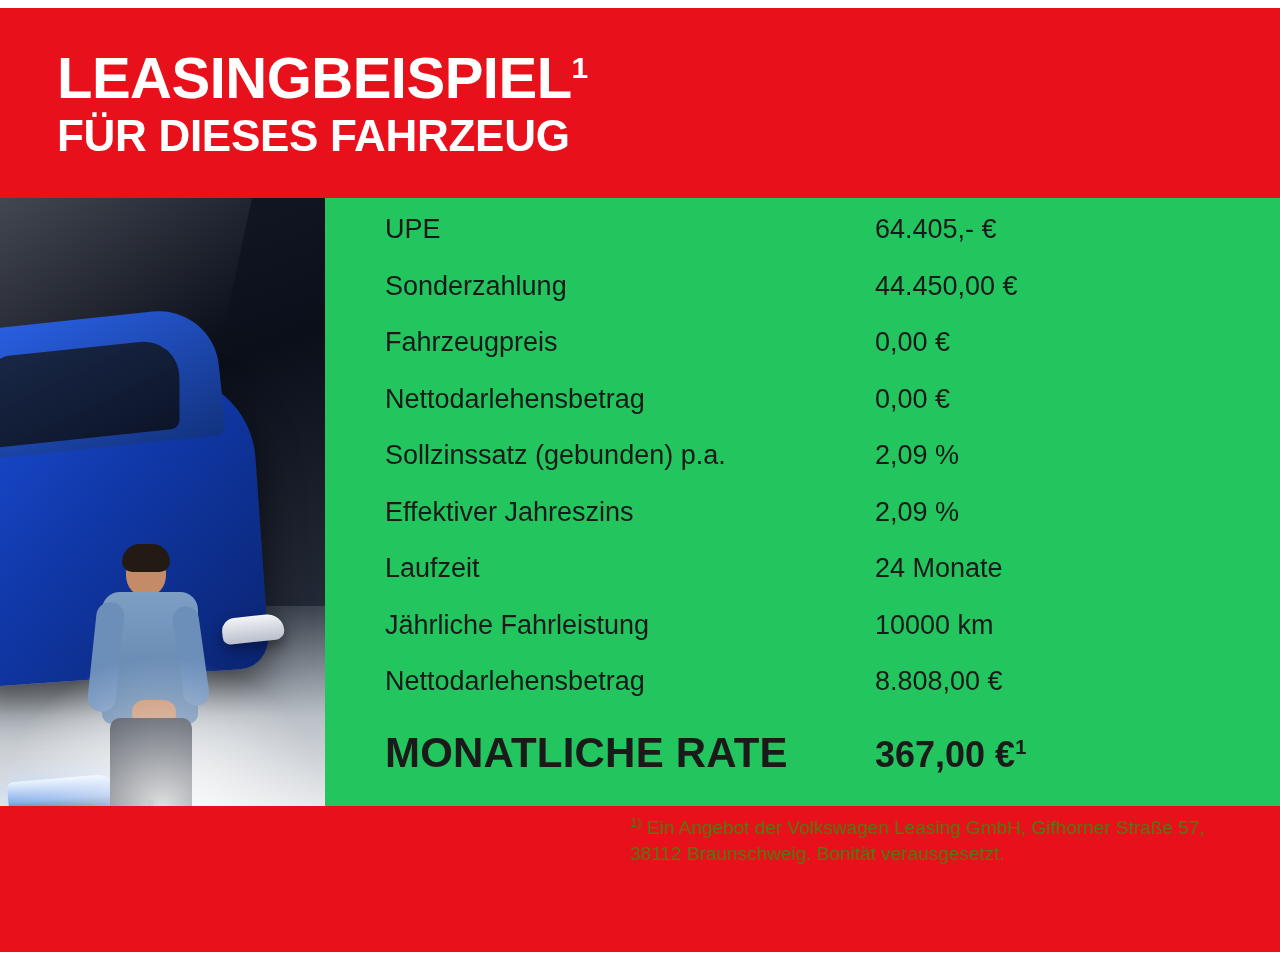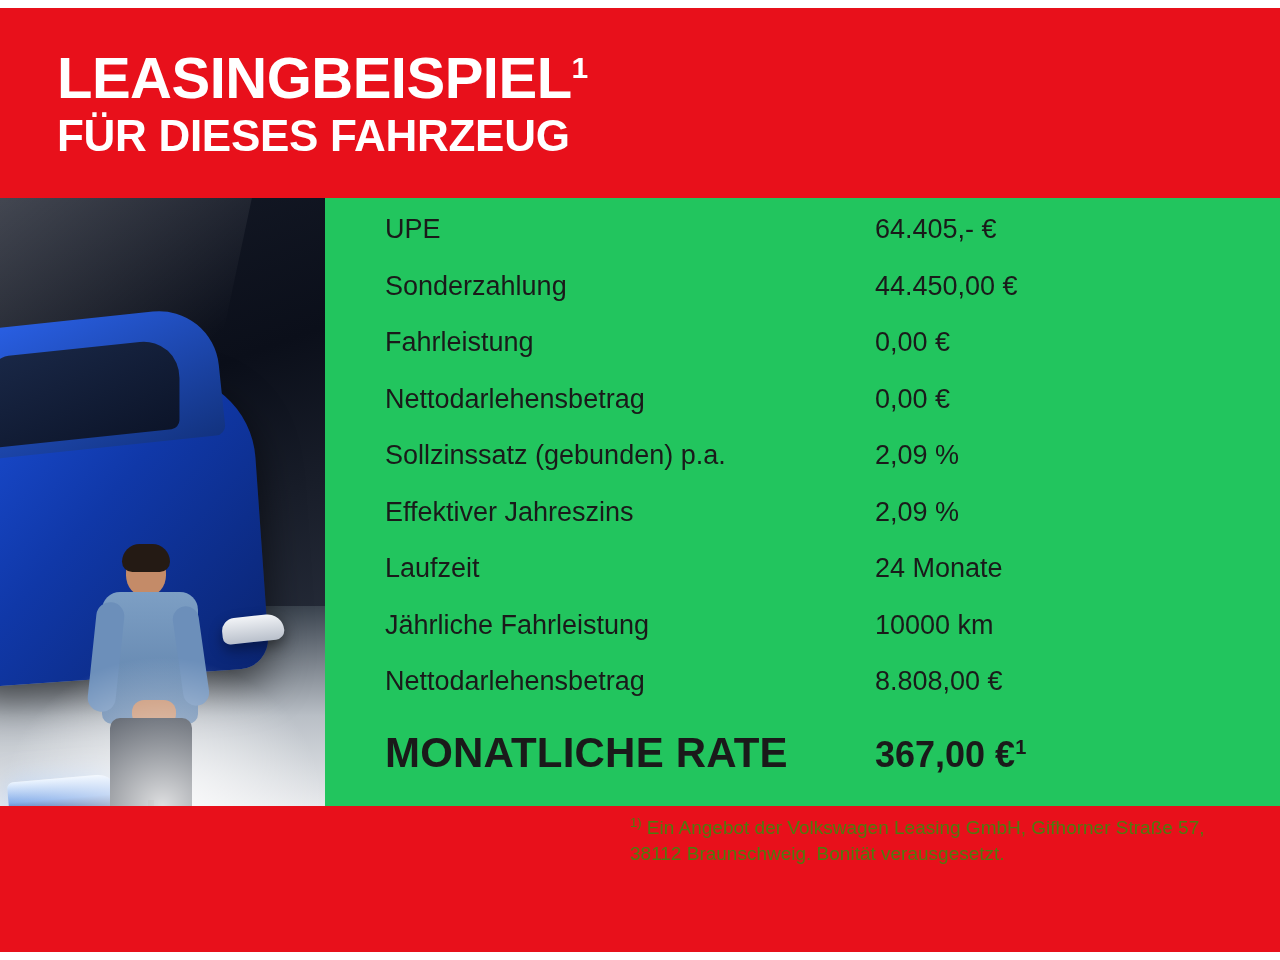--- a/index.html
+++ b/index.html
@@ -285,21 +285,21 @@
 
       <div class="row">
         <div class="label">UPE</div>
         <div class="value">64.405,- €</div>
       </div>
       <div class="row">
         <div class="label">Sonderzahlung</div>
         <div class="value">44.450,00 €</div>
       </div>
       <div class="row">
-        <div class="label">Fahrleistung</div>
+        <div class="label">Fahrzeugpreis</div>
         <div class="value">0,00 €</div>
       </div>
       <div class="row">
         <div class="label">Nettodarlehensbetrag</div>
         <div class="value">0,00 €</div>
       </div>
       <div class="row">
         <div class="label">Sollzinssatz (gebunden) p.a.</div>
         <div class="value">2,09 %</div>
       </div>

